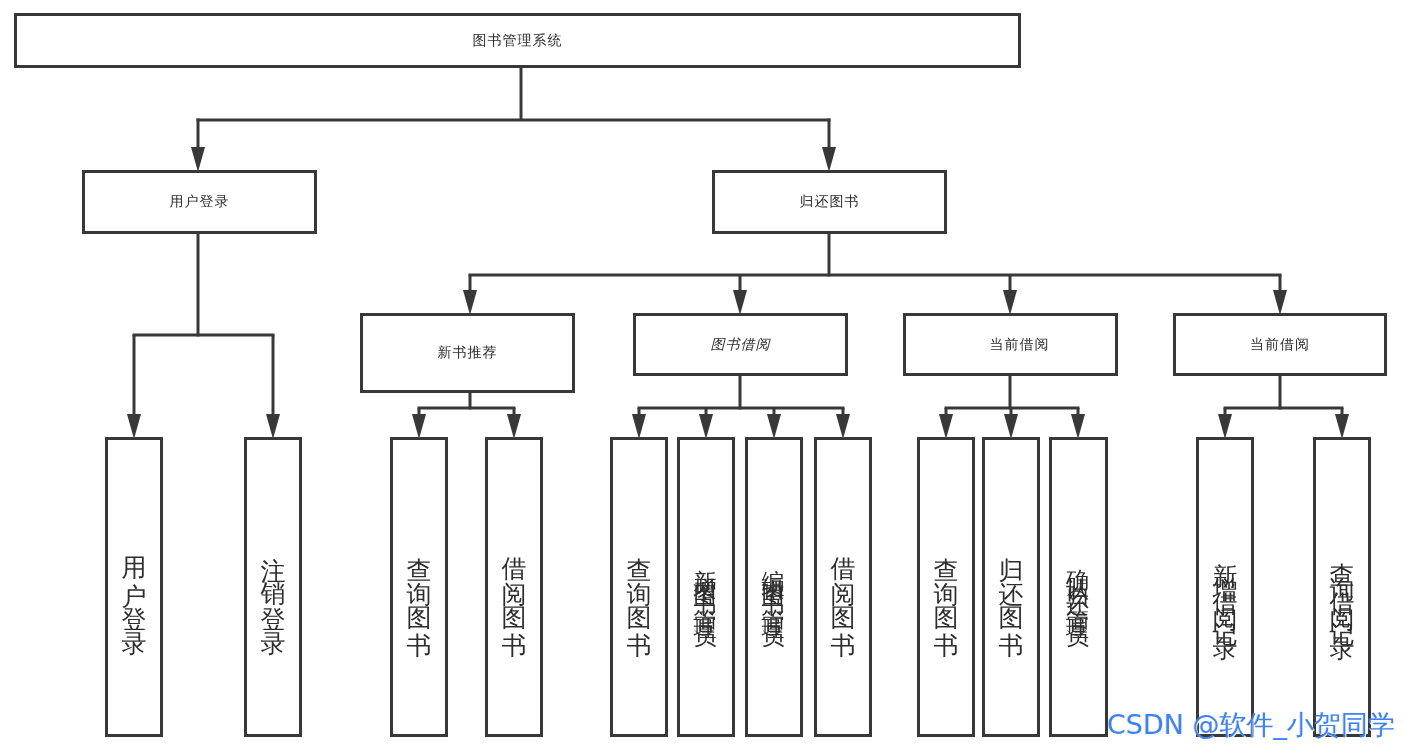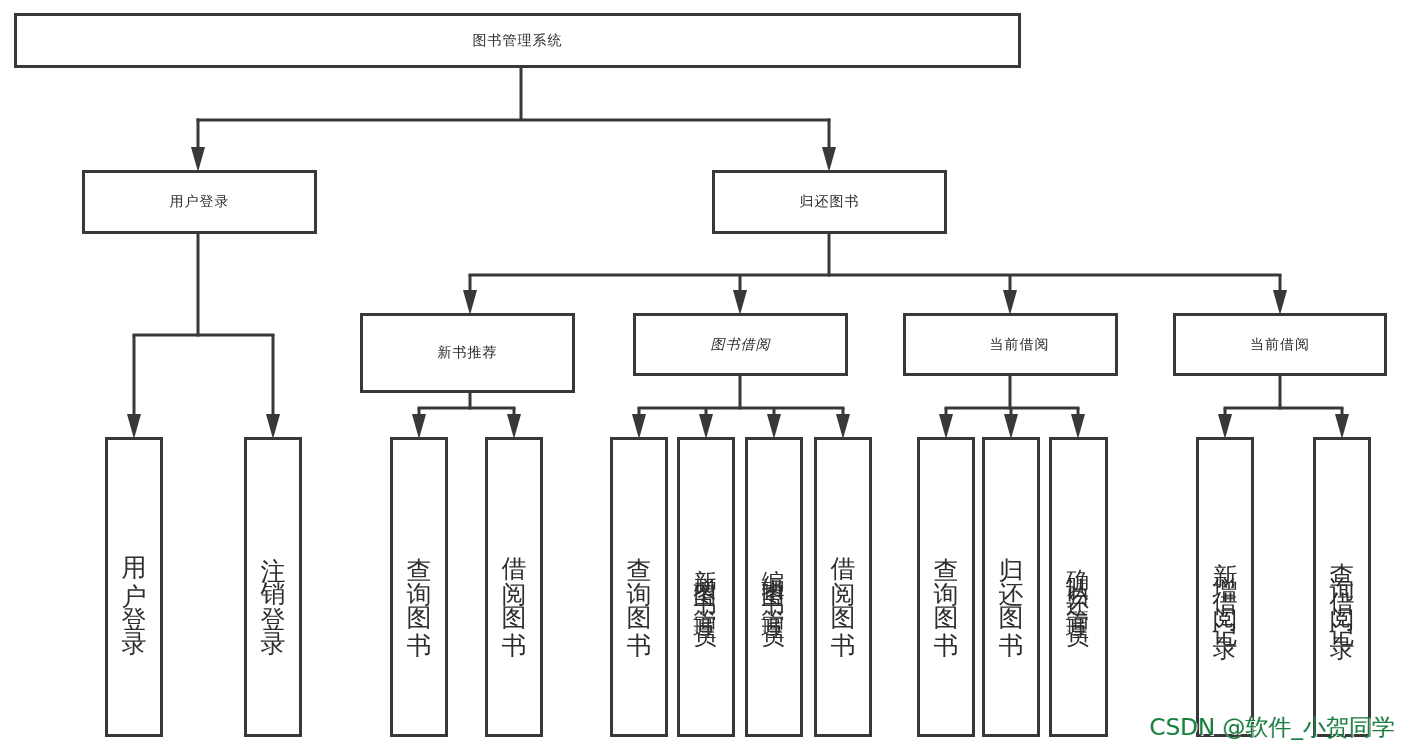--- a/index.html
+++ b/index.html
@@ -39,22 +39,22 @@
     white-space: nowrap;
     color: #2d2d2d;
   }
   .vt4 { font-size: 25px; letter-spacing: 25px; }
   .vt6 { font-size: 25px; letter-spacing: 15px; }
   .vt9 { font-size: 23px; letter-spacing: 8px; }
   .watermark {
     position: absolute;
     right: 10px;
     bottom: 4px;
-    font-size: 23px;
-    color: #15803d;
+    font-size: 27px;
+    color: #3b82f6;
     text-shadow: 1px 1px 0 rgba(255,255,255,0.9), -1px 0 0 rgba(130,130,130,0.25);
     z-index: 3;
     white-space: nowrap;
   }
 </style>
 </head>
 <body>
 
 <div class="canvas">
 

